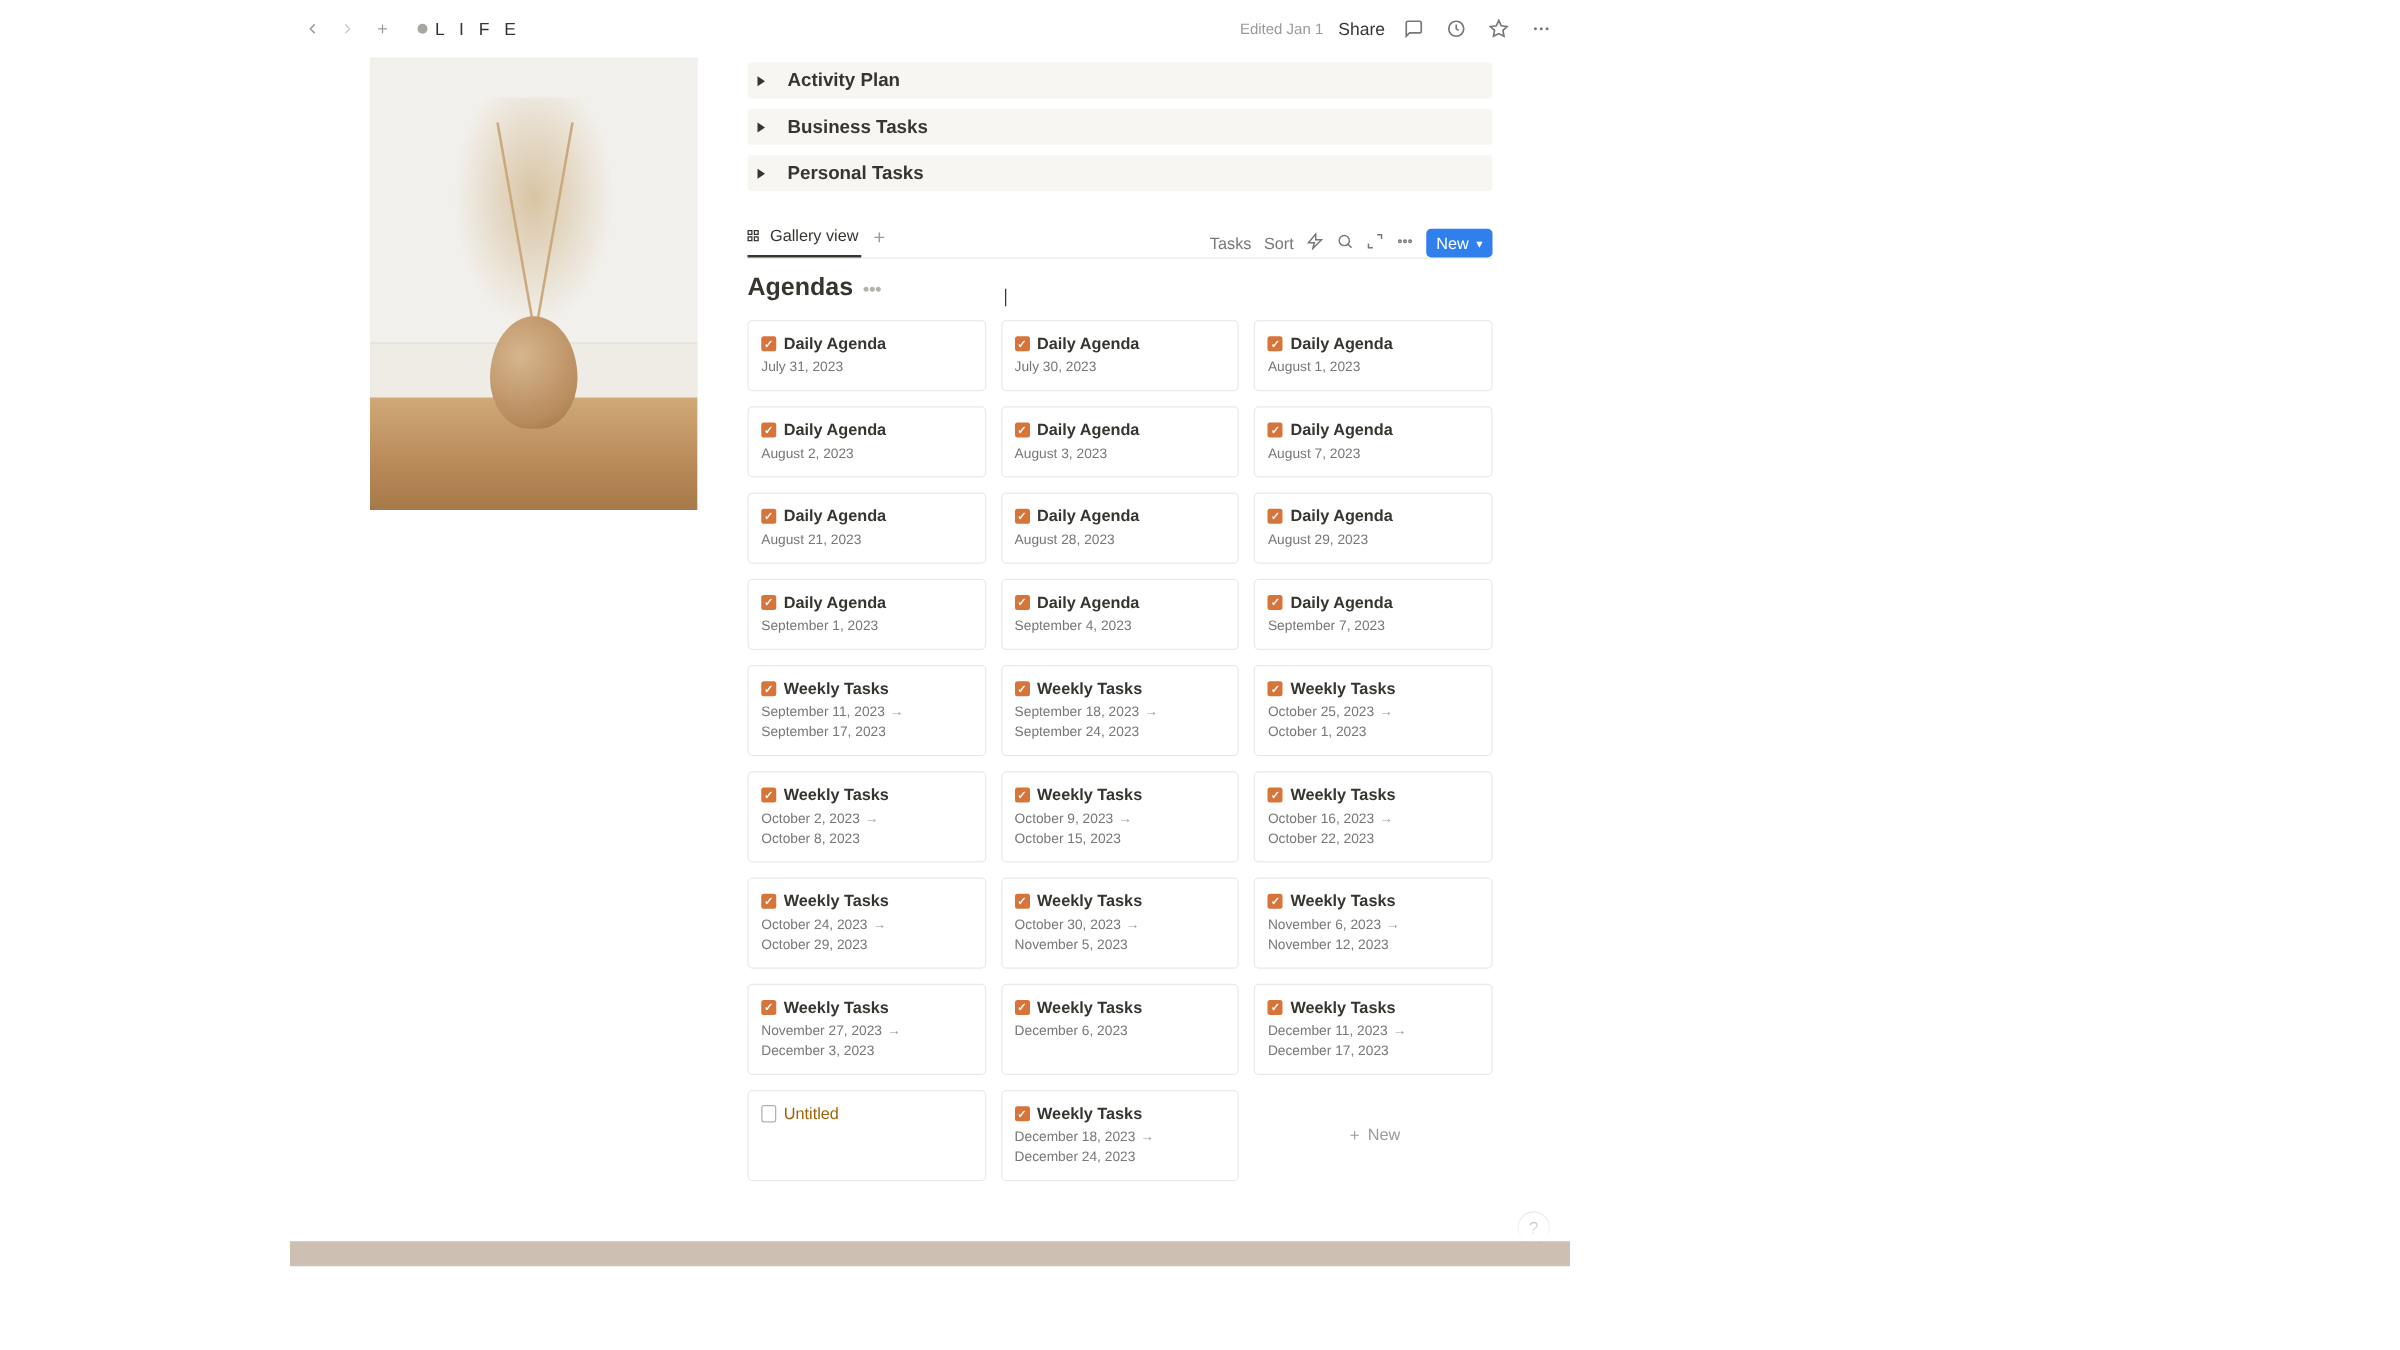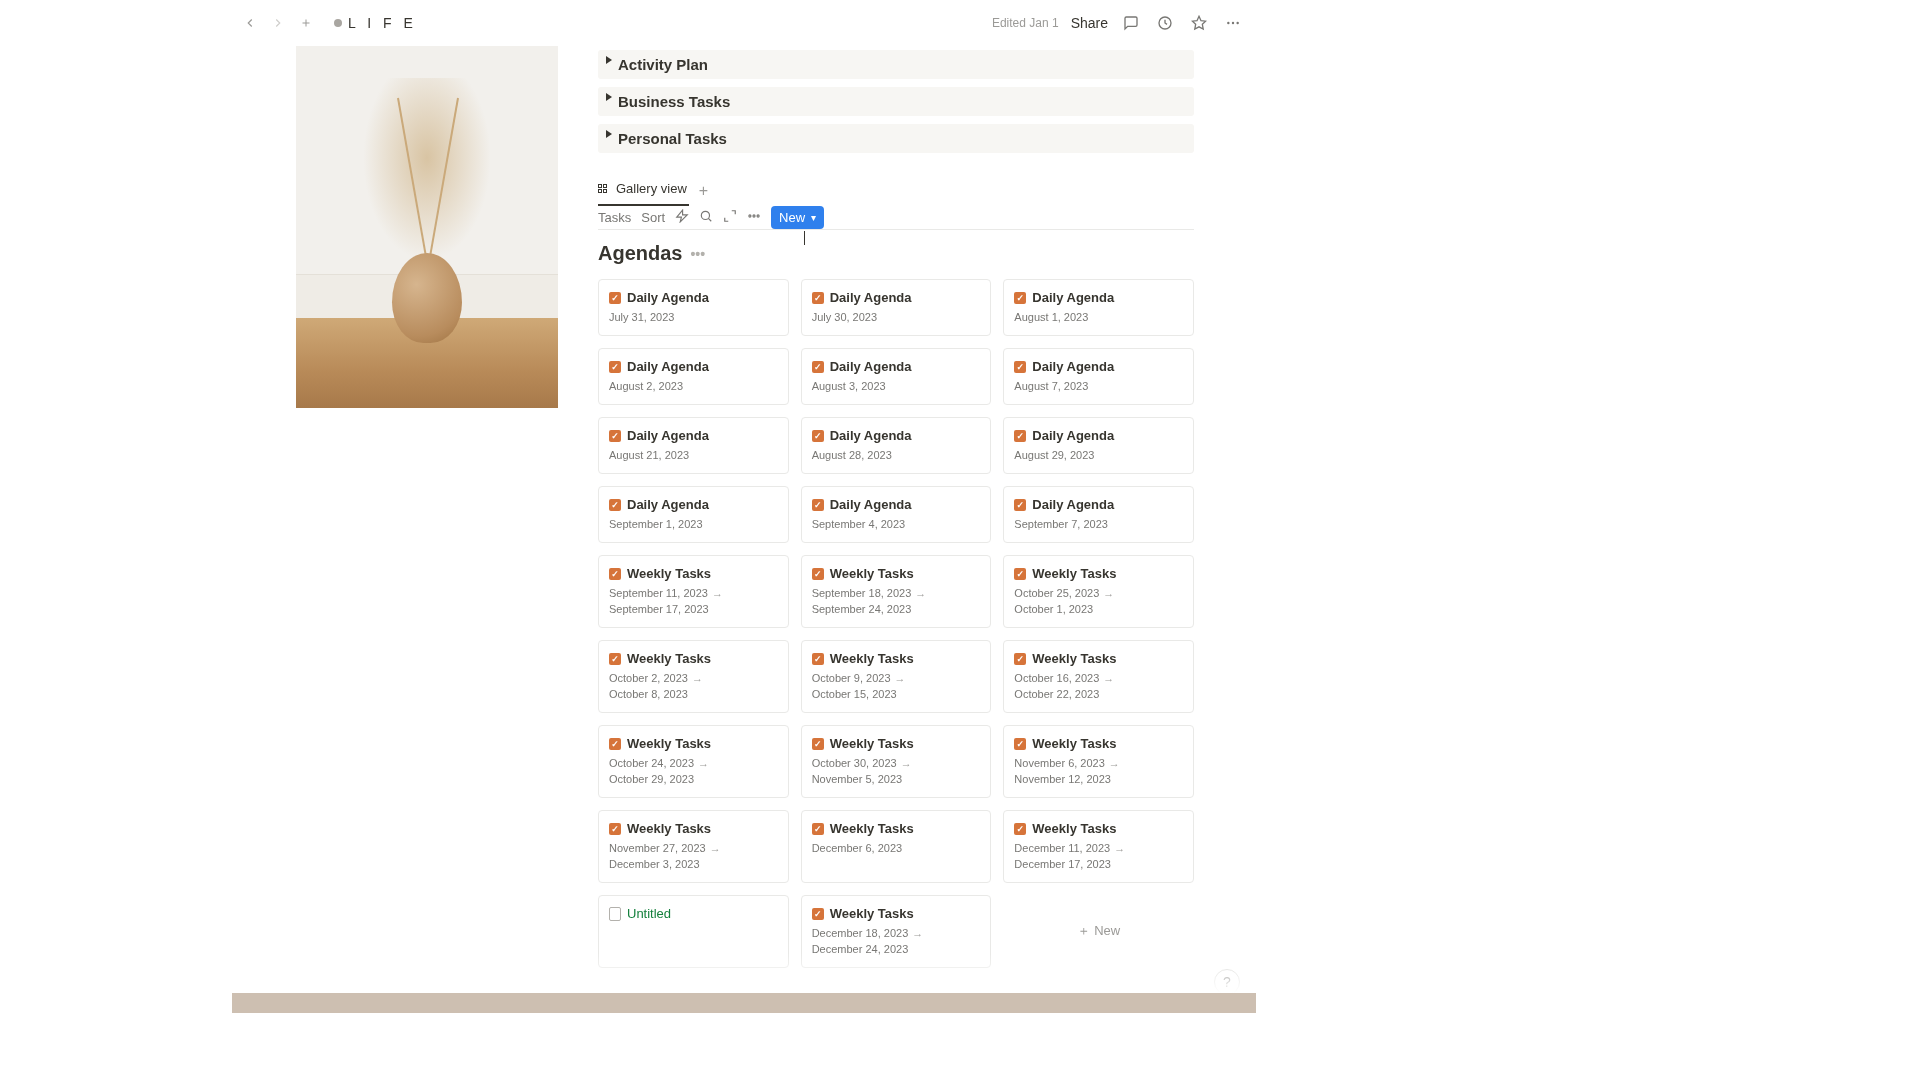--- a/index.html
+++ b/index.html
@@ -86,34 +86,34 @@
 
   .main-col {
     width:596px;
     padding-top:4px;
   }
   .toggle-row {
     background:#f7f6f3;
     border-radius:3px;
     margin-bottom:8px;
     padding:6px 8px;
-    display:flex;align-items:flex-start;gap:6px;
+    display:flex;align-items:center;gap:18px;
     cursor:pointer;
   }
   .tri {
     width:0;height:0;
     border-top:4px solid transparent;
     border-bottom:4px solid transparent;
     border-left:6px solid #37352f;
   }
   .toggle-row .label{font-weight:600;font-size:15px;}
 
   .db-toolbar{
-    display:flex;align-items:flex-start;justify-content:space-between;
-    margin-top:22px;border-bottom:1px solid #e9e9e7;flex-direction:column;
+    display:flex;align-items:flex-end;justify-content:space-between;
+    margin-top:22px;border-bottom:1px solid #e9e9e7;
   }
   .db-left{display:flex;align-items:center;gap:6px;}
   .view-tab{
     display:flex;align-items:center;gap:6px;padding:6px 2px 8px 0;
     border-bottom:2px solid #37352f;font-size:13px;font-weight:500;
     cursor:pointer;
   }
   .gal-ico{display:inline-flex;gap:1px;}
   .gal-ico i{width:4px;height:4px;border:1px solid #37352f;display:block;}
   .gal-ico{flex-wrap:wrap;width:12px;}
@@ -144,21 +144,21 @@
     min-height:54px;
   }
   .card-top{display:flex;align-items:center;gap:6px;font-size:13px;font-weight:600;}
   .chk{
     width:12px;height:12px;border-radius:2px;background:#d6743a;
     display:flex;align-items:center;justify-content:center;color:#fff;font-size:9px;
     flex-shrink:0;
   }
   .card-date{font-size:11px;color:#787774;margin-top:6px;display:flex;align-items:center;gap:4px;flex-wrap:wrap;}
   .arrow{color:#9b9a97;}
-  .card.untitled .card-top{color:#15803d;font-weight:400;}
+  .card.untitled .card-top{color:#a16207;font-weight:400;}
   .doc-ico{
     width:12px;height:14px;border:1px solid #b3b1ac;border-radius:2px;position:relative;flex-shrink:0;
   }
   .card.newcard{
     border:none;background:transparent;display:flex;align-items:center;justify-content:center;
     color:#9b9a97;font-size:13px;gap:4px;
   }
 
   .help{
     position:absolute;right:16px;bottom:18px;width:26px;height:26px;border-radius:50%;

